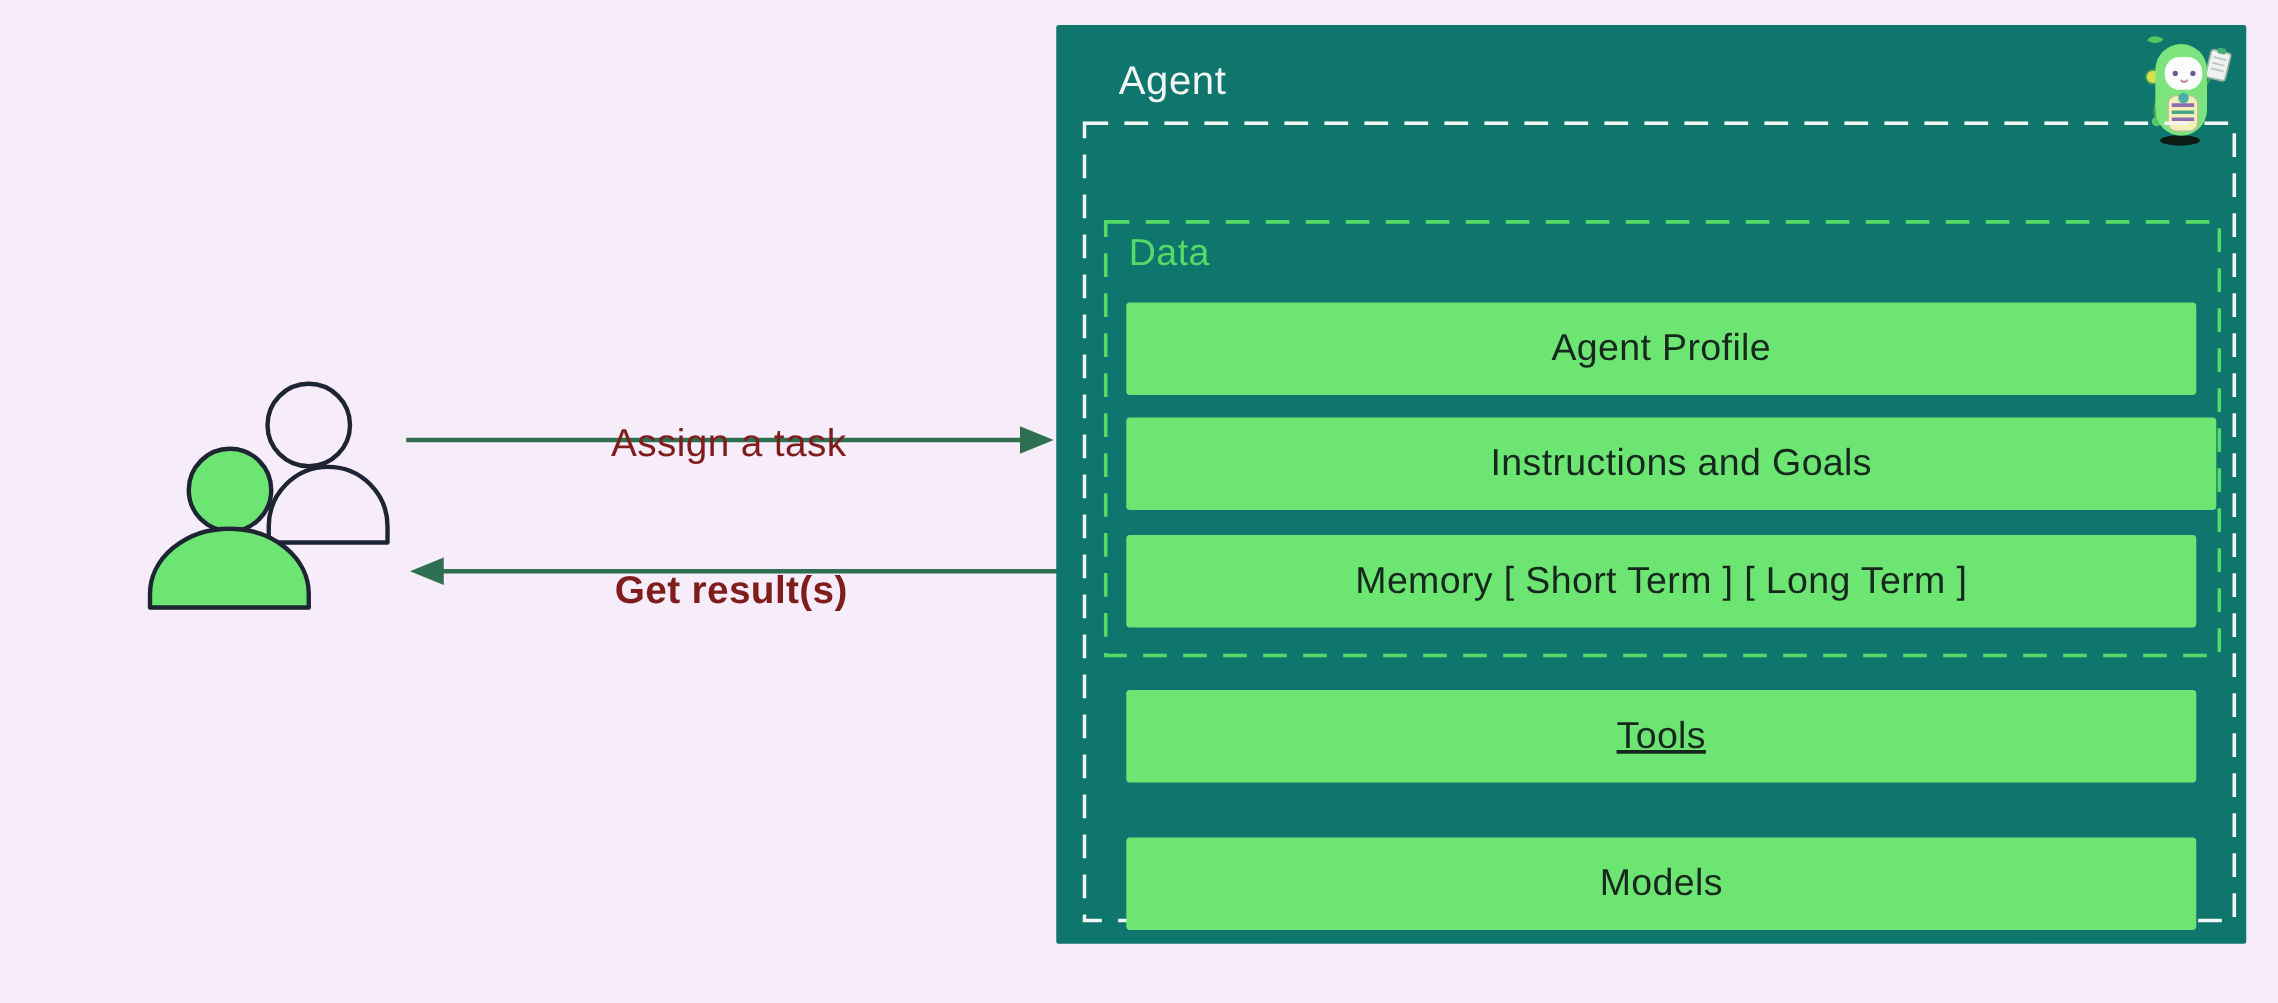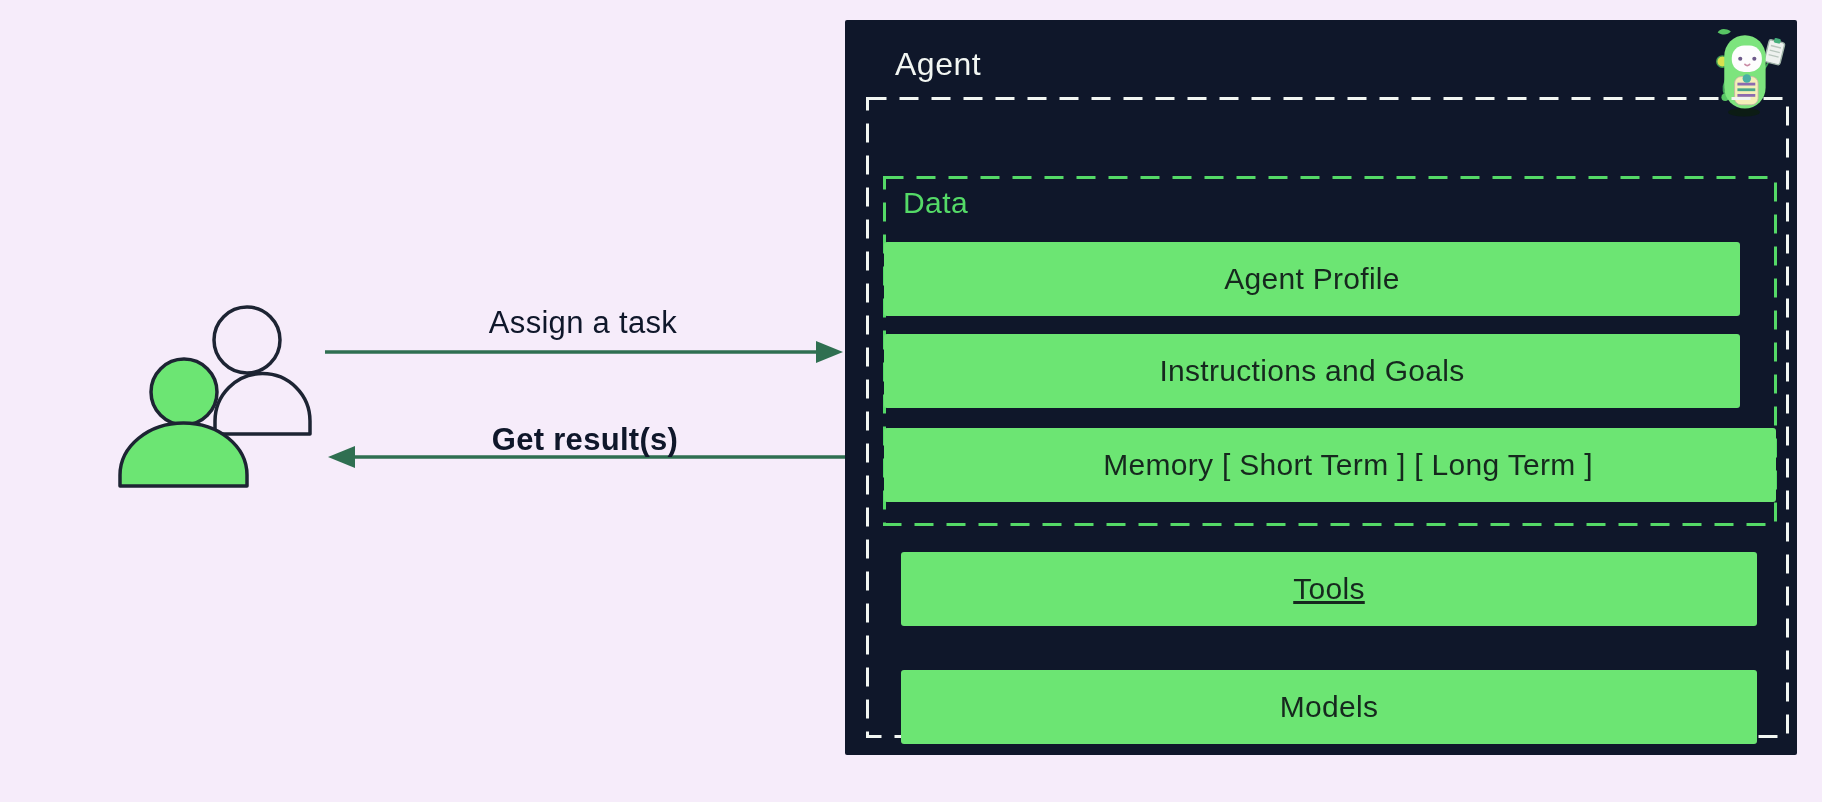--- a/index.html
+++ b/index.html
@@ -9,56 +9,56 @@
   }
   .canvas{
     position:relative;
     width:1822px;height:802px;
     background:#f6ecfa;
     overflow:hidden;
   }
   .left-scene{position:absolute;left:0;top:0;width:860px;height:802px;}
   .flow-label{
     position:absolute;width:320px;text-align:center;
-    color:#0f172a;font-size:31px;letter-spacing:.3px;
+    color:#7f1d1d;font-size:31px;letter-spacing:.3px;margin-top:32px;
   }
   .assign-label{left:423px;top:305px;}
   .result-label{left:425px;top:422px;font-weight:bold;}
 
   .agent-box{
     position:absolute;left:845px;top:20px;width:952px;height:735px;
-    background:#0f172a;border-radius:2px;
+    background:#0f766e;border-radius:2px;
   }
   .agent-title{
     position:absolute;left:50px;top:26px;
     color:#f2f6f2;font-size:32px;letter-spacing:.5px;
   }
   .mascot{position:absolute;right:6px;top:0px;width:94px;height:100px;}
 
   .orch-box{position:absolute;left:21px;top:77px;width:923px;height:641px;}
   .dash-rect{position:absolute;left:0;top:0;width:100%;height:100%;pointer-events:none;}
   .orch-title{
     position:absolute;left:26px;top:24px;
     color:#f2f6f2;font-size:31px;letter-spacing:.4px;white-space:nowrap;
   }
   .data-box{position:absolute;left:17px;top:79px;width:894px;height:350px;}
   .data-title{
     position:absolute;left:20px;top:10px;
     color:#54da67;font-size:30px;letter-spacing:.4px;
   }
   .bar{
-    position:absolute;left:1px;width:856px;height:74px;
+    position:absolute;left:18px;width:856px;height:74px;
     background:#6ce573;border-radius:3px;
     color:#16281e;font-size:30px;letter-spacing:.3px;
     display:flex;align-items:center;justify-content:center;
     text-align:center;white-space:nowrap;
   }
   .bar-1{top:66px;}
-  .bar-2{top:158px;}
-  .bar-3{top:252px;padding-left:36px;}
+  .bar-2{top:158px;padding-left:16px;}
+  .bar-3{top:252px;}
   .bar-tools{left:35px;top:455px;text-decoration:underline;}
   .bar-models{left:35px;top:573px;}
 </style>
 </head>
 <body>
 
 <div class="canvas">
 
   <svg class="left-scene" viewBox="0 0 860 802" xmlns="http://www.w3.org/2000/svg">
 

